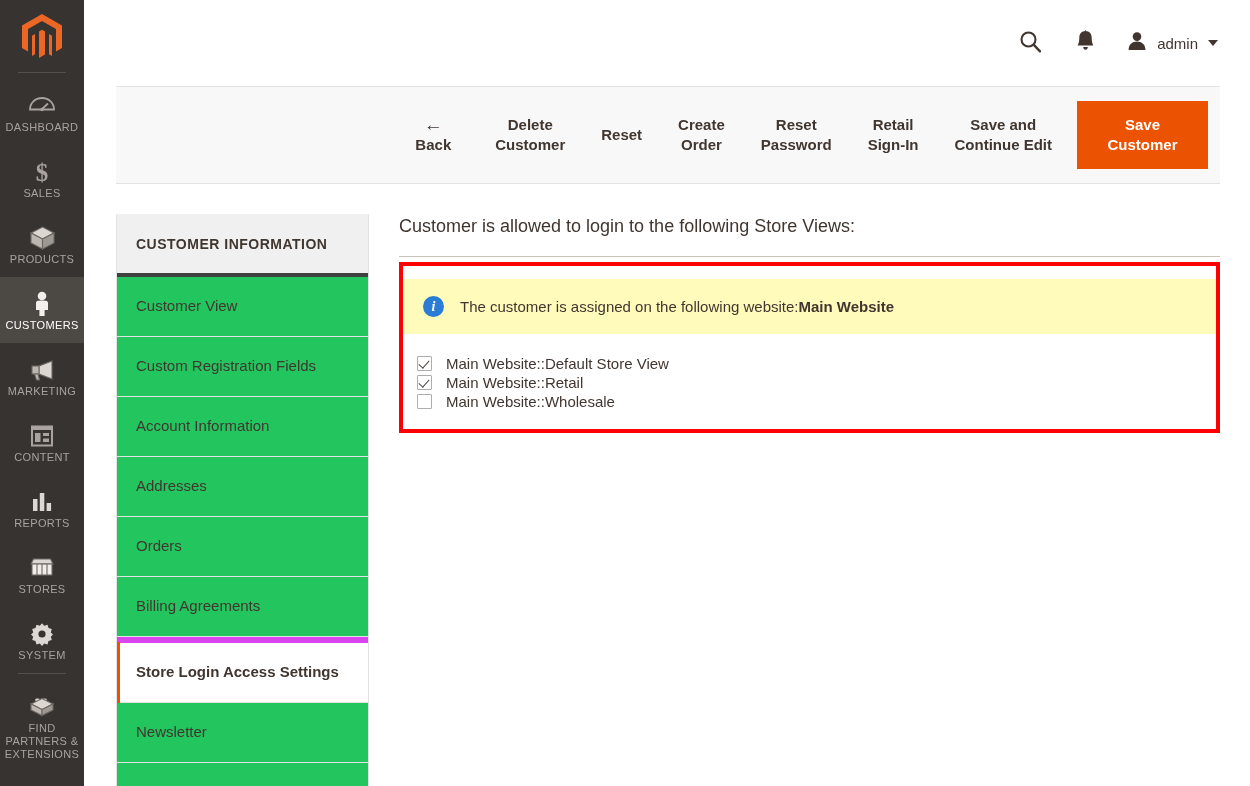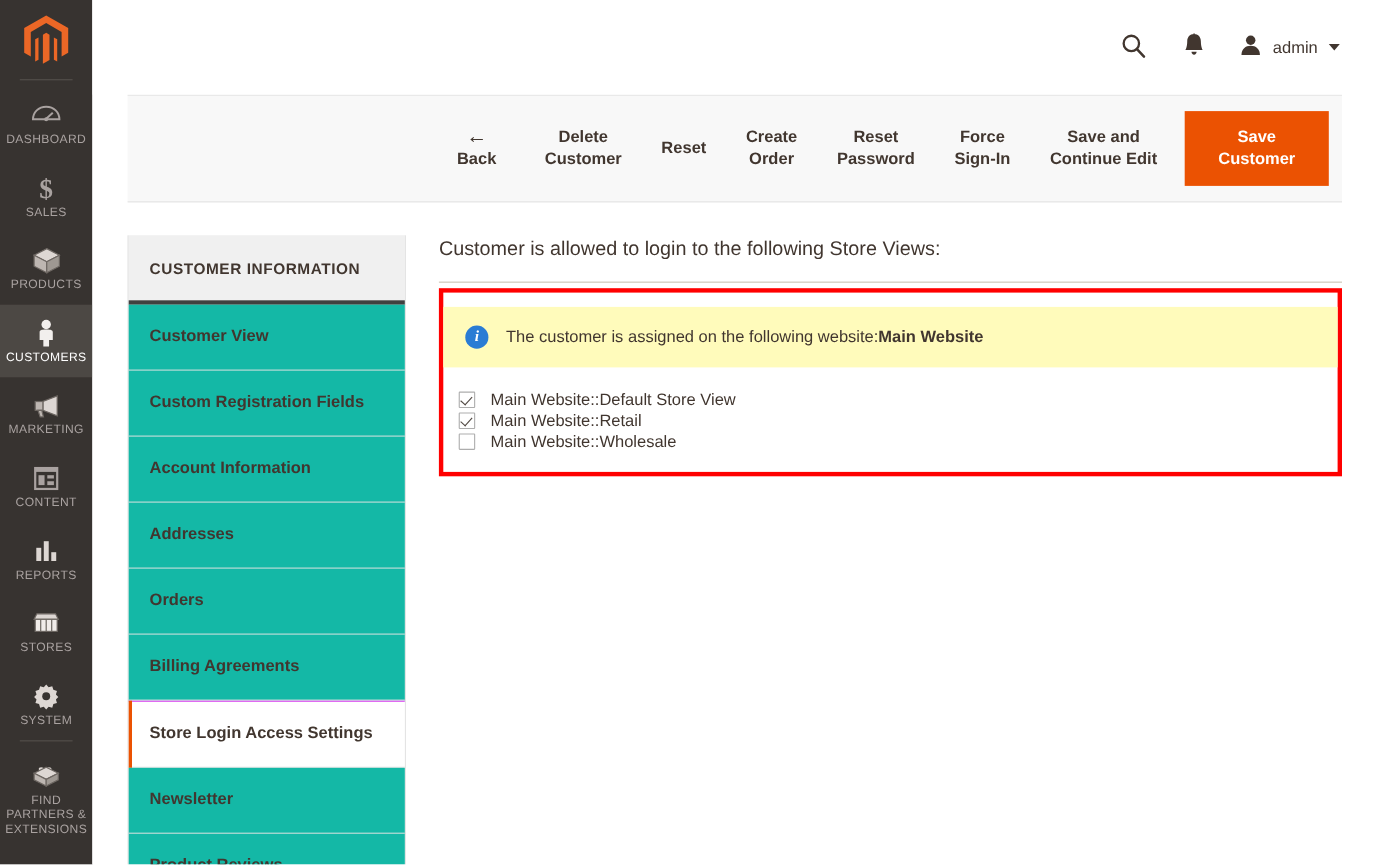--- a/index.html
+++ b/index.html
@@ -182,29 +182,28 @@
     background: #f0f0f0;
   }
   .tab-item {
     display: block;
     padding: 19px 19px 20px 19px;
     font-size: 15px;
     color: #41362f;
     border-bottom: 1px solid #e3e3e3;
     cursor: pointer;
     position: relative;
-    background: #14b8a6;
+    background: #22c55e;
     line-height: 20px;
-    font-weight: bold;
   }
   .tab-item:last-child { border-bottom: 0; }
   .tab-item.active {
     background: #ffffff;
     font-weight: bold;
-    border-top: 1px solid #d946ef;
+    border-top: 6px solid #d946ef;
   }
   .tab-item.active::before {
     content: "";
     position: absolute;
     left: 0; top: -1px; bottom: -1px;
     width: 3px;
     background: #eb5202;
   }
 
   
@@ -465,21 +464,21 @@
         <span class="act-arrow">←</span>
         <span>Back</span>
       </button>
       <button class="act">Delete
 Customer</button>
       <button class="act">Reset</button>
       <button class="act">Create
 Order</button>
       <button class="act">Reset
 Password</button>
-      <button class="act">Force
+      <button class="act">Retail
 Sign-In</button>
       <button class="act">Save and
 Continue Edit</button>
       <button class="act primary">Save
 Customer</button>
     </div>
 
     <div class="content">
 
       <aside class="tabs-panel">

